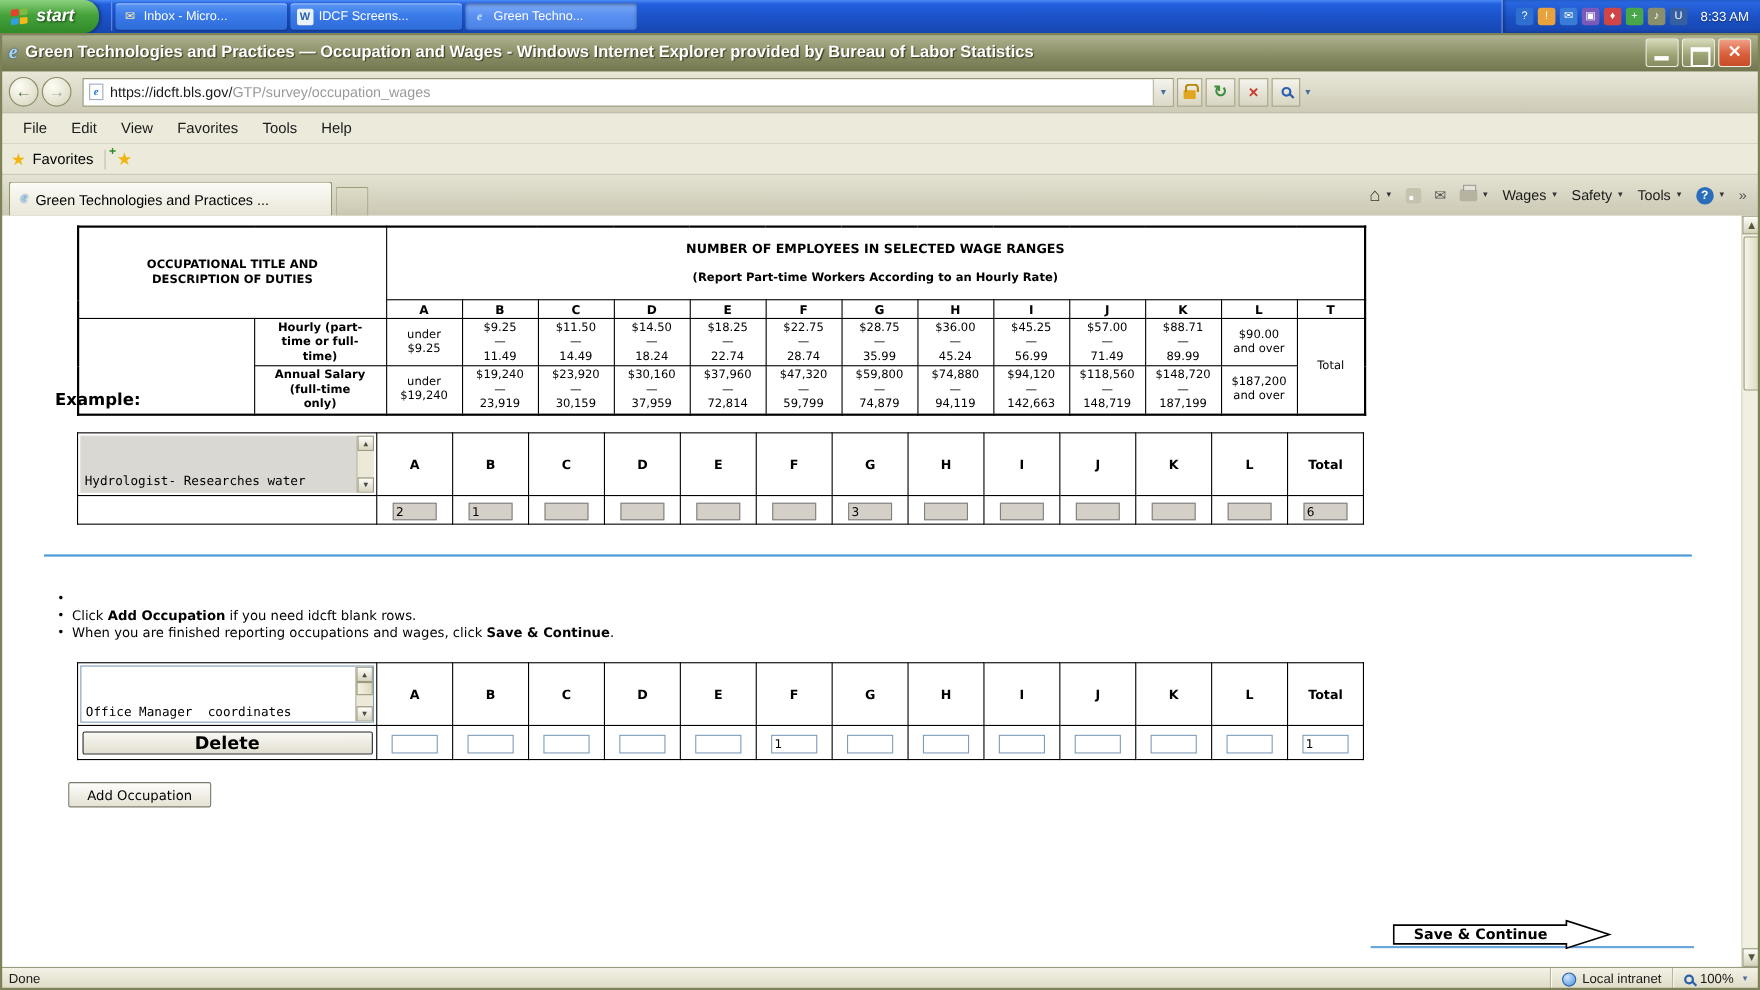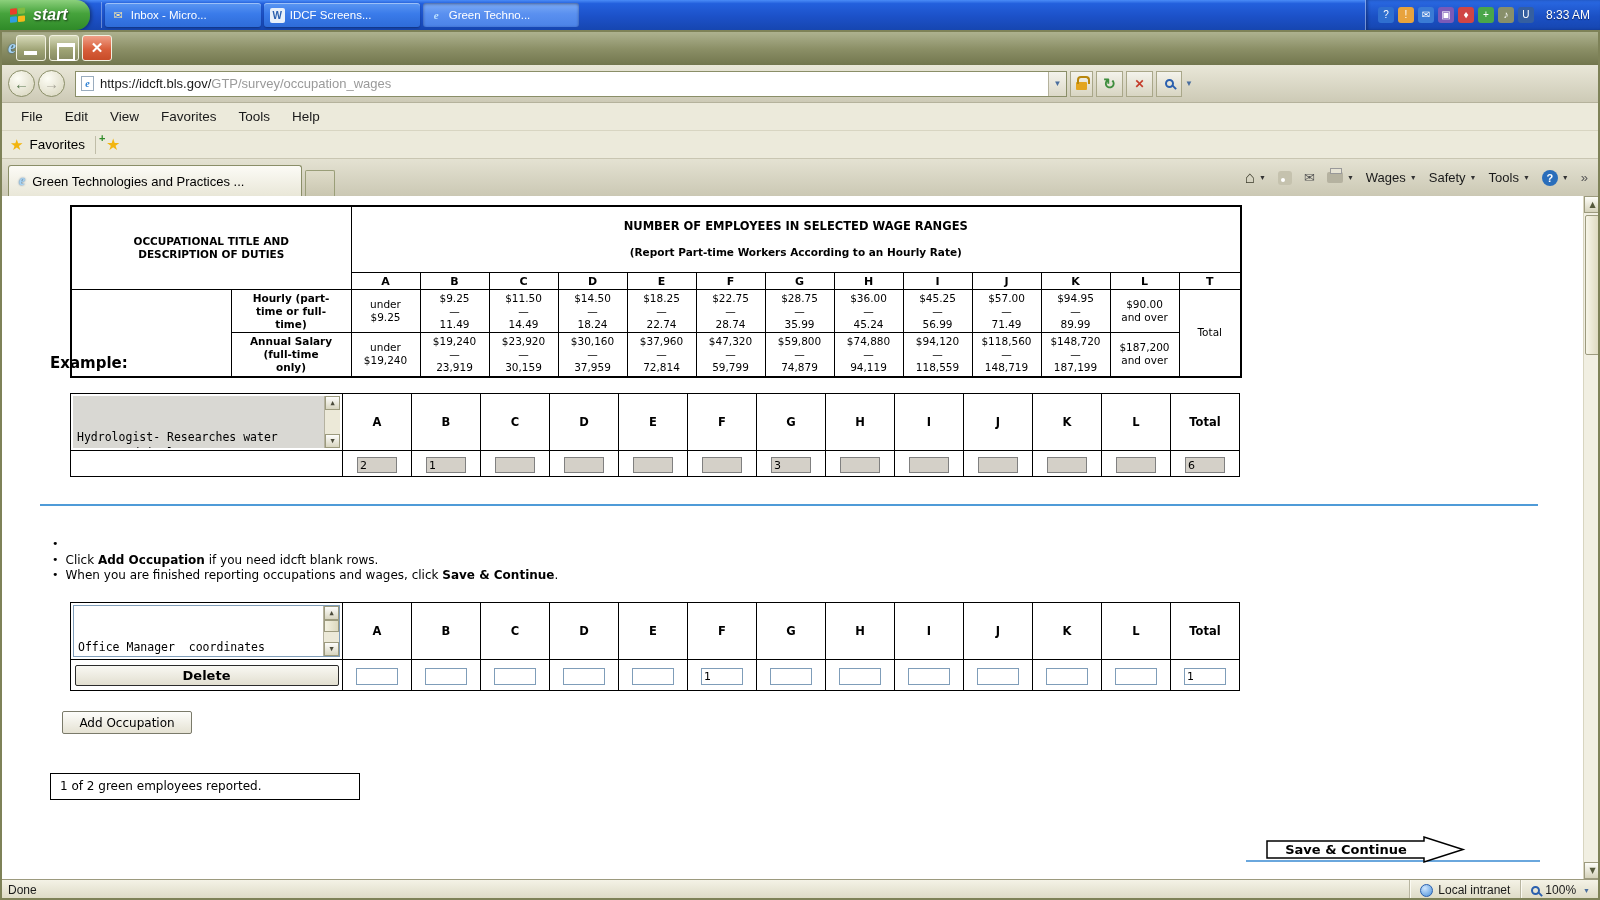--- a/index.html
+++ b/index.html
@@ -99,21 +99,21 @@
 .col-h{font-weight:bold;font-size:11.5px;}
 .ta{position:relative;margin:2px;height:52px;text-align:left;font-family:"DejaVu Sans Mono",monospace;font-size:11.5px;line-height:16px;padding:1px 19px 1px 4px;white-space:pre-wrap;overflow:hidden;}
 .ta.gray{background:#d9d8d3;}
 .ta.white{background:#fff;border:1px solid #7f9db9;}
 .ta-sb{position:absolute;top:0;right:0;bottom:0;width:16px;background:#ece9d8;border-left:1px solid #b5b2a0;}
 .sb-btn{position:absolute;left:0;width:15px;height:14px;background:linear-gradient(#fdfdfb,#d8d5c0);border:1px solid #9c9a7e;font-size:7px;line-height:12px;text-align:center;color:#4a4a3a;cursor:pointer;}
 .sb-up{top:0}.sb-down{bottom:0}
 .sb-thumb{position:absolute;left:0;top:14px;width:15px;height:12px;background:linear-gradient(90deg,#f4f2e2,#ddd9bf);border:1px solid #9c9a7e;}
 .cellbox{width:40px;height:16px;border:1px solid #808080;background:#d4d0c8;font-size:11px;padding:0 2px;text-align:left;font-family:"DejaVu Sans",sans-serif;}
 .cellbox.white{background:#fff;border:1px solid #7f9db9;width:42px;height:17px;}
-.delete-btn{width:264px;height:21px;background:linear-gradient(#f9f8f3,#e2dfd0);border:1px solid #2b2b2b;border-radius:2px;font-weight:bold;font-size:13px;cursor:pointer;font-family:"DejaVu Sans",sans-serif;}
+.delete-btn{width:264px;height:21px;background:linear-gradient(#f9f8f3,#e2dfd0);border:1px solid #2b2b2b;border-radius:2px;font-weight:bold;font-size:16px;cursor:pointer;font-family:"DejaVu Sans",sans-serif;}
 .blue-rule{position:absolute;left:40px;top:308px;width:1498px;height:2px;background:#4f9bd8;}
 .instructions{position:absolute;left:52px;top:341px;font-size:12px;line-height:14.5px;}
 .inst{display:flex;gap:7px;margin-bottom:1px;}
 .blt{font-size:11px;}
 .wage-tip{position:absolute;left:622px;top:409px;width:198px;height:46px;background:#dcefc4;border:2px solid #94c46a;border-radius:5px;text-align:left;padding:4px 8px;font-size:12px;line-height:17px;color:#55754a;z-index:5;}
 .add-btn{position:absolute;left:62px;top:515px;width:130px;height:23px;background:linear-gradient(#fdfdfb,#e5e2d3);border:1px solid #7a7a6a;border-radius:2px;font-size:12px;cursor:pointer;font-family:"DejaVu Sans",sans-serif;}
 .progress-box{position:absolute;left:50px;top:577px;width:310px;height:27px;border:1px solid #000;font-size:12px;line-height:25px;padding-left:9px;background:#fff;}
 .arrow-underline{position:absolute;left:1246px;top:664px;width:294px;height:2px;background:#6aa7dd;}
 .save-arrow{position:absolute;left:1266px;top:640px;cursor:pointer;}
 .vscroll{position:absolute;right:0;top:0;width:17px;height:683px;background:#f1efe2;border-left:1px solid #d8d5c0;}
@@ -166,20 +166,21 @@
       <span class="ti" style="background:#d04545">♦</span>
       <span class="ti" style="background:#4aa64a">+</span>
       <span class="ti" style="background:#888f6a">♪</span>
       <span class="ti" style="background:#355fa0">U</span>
       <span class="clock">8:33 AM</span>
     </div>
   </div>
 
   <div class="titlebar">
     <span class="ie-e">e</span>
+    <span class="tb-title">Green Technologies and Practices — Occupation and Wages - Windows Internet Explorer provided by Bureau of Labor Statistics</span>
     <div class="win-btns">
       <div class="wbtn min"></div>
       <div class="wbtn max"></div>
       <div class="wbtn close">✕</div>
     </div>
   </div>
 
   <div class="addrbar">
     <div class="nav-circle">←</div>
     <div class="nav-circle fwd">→</div>
@@ -331,21 +332,21 @@
 35.99</td>
             <td>$36.00
 —
 45.24</td>
             <td>$45.25
 —
 56.99</td>
             <td>$57.00
 —
 71.49</td>
-            <td>$94.95
+            <td>$88.71
 —
 89.99</td>
             <td>$90.00
 and over</td>
             <td rowspan="2" class="wt-total">Total</td>
           </tr>
           <tr style="height:44px">
             <td class="wt-rowlabel">Annual Salary
 (full-time
 only)</td>
@@ -367,21 +368,21 @@
 —
 59,799</td>
             <td>$59,800
 —
 74,879</td>
             <td>$74,880
 —
 94,119</td>
             <td>$94,120
 —
-118,559</td>
+142,663</td>
             <td>$118,560
 —
 148,719</td>
             <td>$148,720
 —
 187,199</td>
             <td>$187,200
 and over</td>
           </tr>
         </tbody>
@@ -533,21 +534,20 @@
             <td><input class="cellbox white" value="" style=""></td>
             <td><input class="cellbox white" value="1" style=""></td>
           </tr>
         </tbody>
       </table>
     </div>
 
 
     <button class="add-btn">Add Occupation</button>
 
-    <div class="progress-box">1 of 2 green employees reported.</div>
 
     <div class="arrow-underline"></div>
     <svg class="save-arrow" width="200" height="27" viewBox="0 0 200 27">
       <polygon points="1,5 158,5 158,1 197,13.5 158,26 158,22 1,22" fill="#ffffff" stroke="#000000" stroke-width="1.5"></polygon>
       <text x="80" y="18" text-anchor="middle" font-size="13" font-weight="bold" fill="#000000">Save &amp; Continue</text>
     </svg>
 
     <div class="vscroll">
       <div class="vs-btn vs-up">▲</div>
       <div class="vs-thumb"></div>

